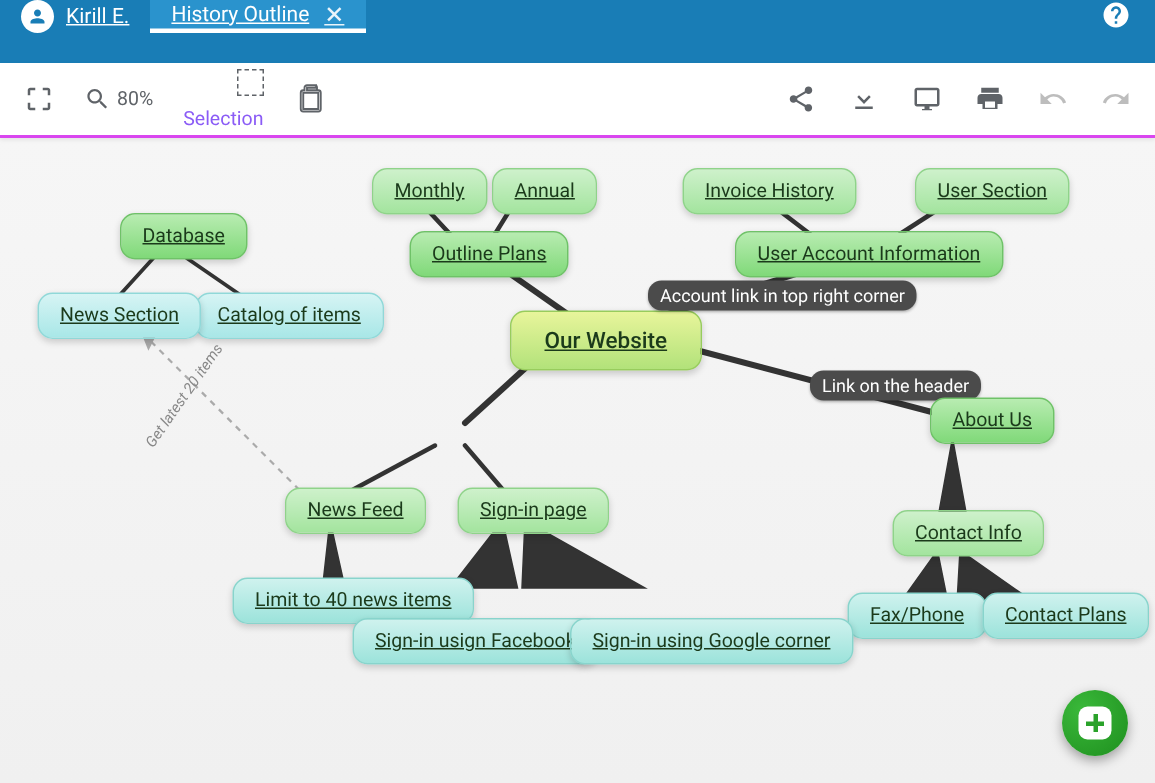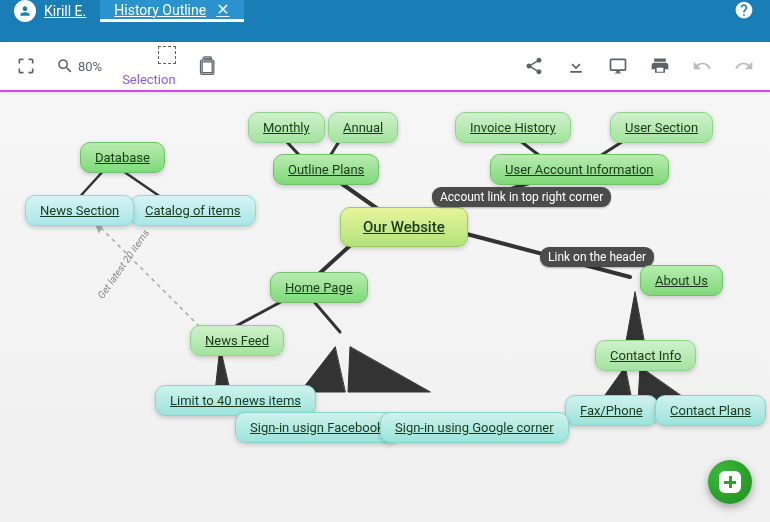--- a/index.html
+++ b/index.html
@@ -176,27 +176,27 @@
 
   <div class="node l2" style="left:455px; top:20px;">Invoice History</div>
   <div class="node l2" style="left:610px; top:20px;">User Section</div>
   <div class="node root" style="left:340px; top:115px; padding:10px 22px;">Our Website</div>
 
   <div class="node l1" style="left:490px; top:62px;">User Account Information</div>
 
   <div class="badge" style="left:432px; top:95px;">Account link in top right corner</div>
   <div class="badge" style="left:540px; top:155px;">Link on the header</div>
 
-  <div class="node l1" style="left:640px; top:173px;">About Us</div>
+  <div class="node l1" style="left:620px; top:173px;">About Us</div>
   <div class="node l2" style="left:595px; top:248px;">Contact Info</div>
   <div class="node l3" style="left:565px; top:303px;">Fax/Phone</div>
   <div class="node l3" style="left:655px; top:303px;">Contact Plans</div>
 
-  <div class="node l1" style="left:270px; top:180px;">Home Page</div>
   <div class="node l2" style="left:190px; top:233px;">News Feed</div>
+  <div class="node l2" style="left:305px; top:233px;">Sign-in page</div>
   <div class="node l3" style="left:155px; top:293px;">Limit to 40 news items</div>
   <div class="node l3" style="left:235px; top:320px;">Sign-in usign Facebook</div>
   <div class="node l3" style="left:380px; top:320px;">Sign-in using Google corner</div>
 
   <div class="edge-label" style="left:100px; top:200px;">Get latest 20 items</div>
 
   <div class="fab">
     <span class="inner"></span>
   </div>
 </div>

